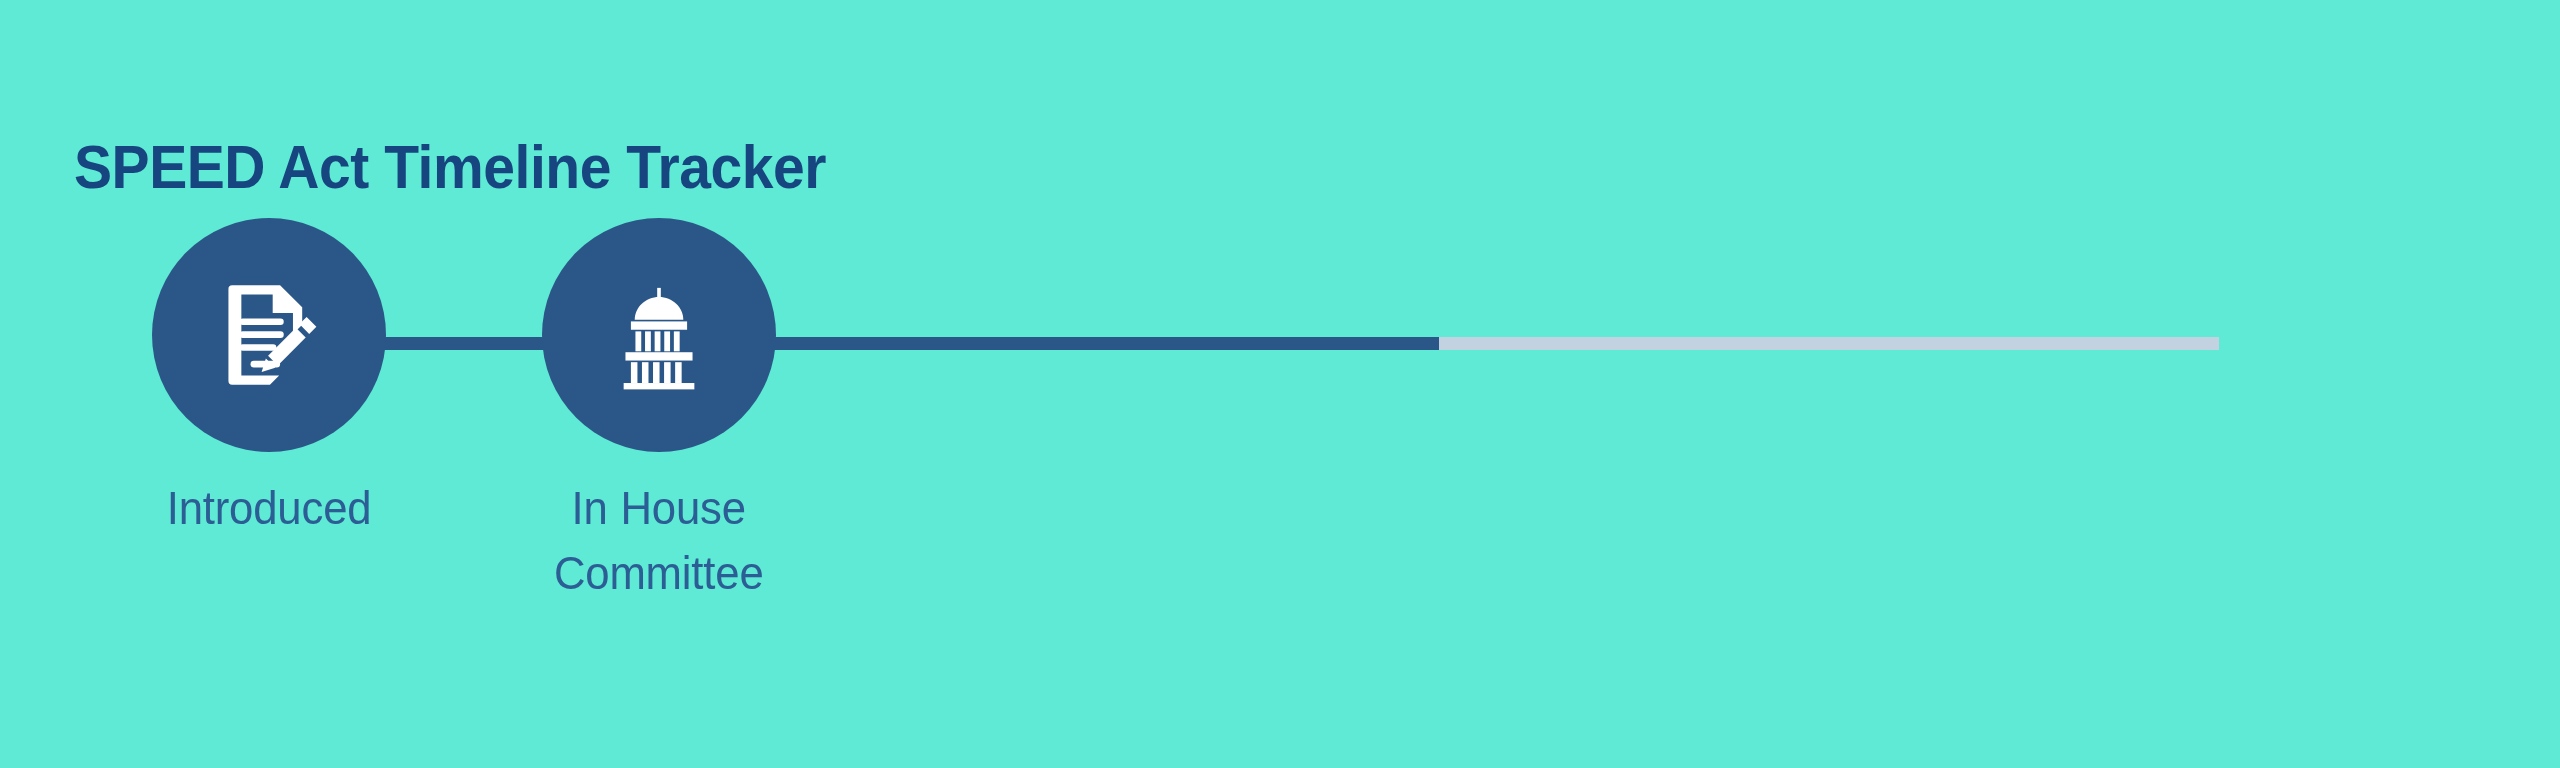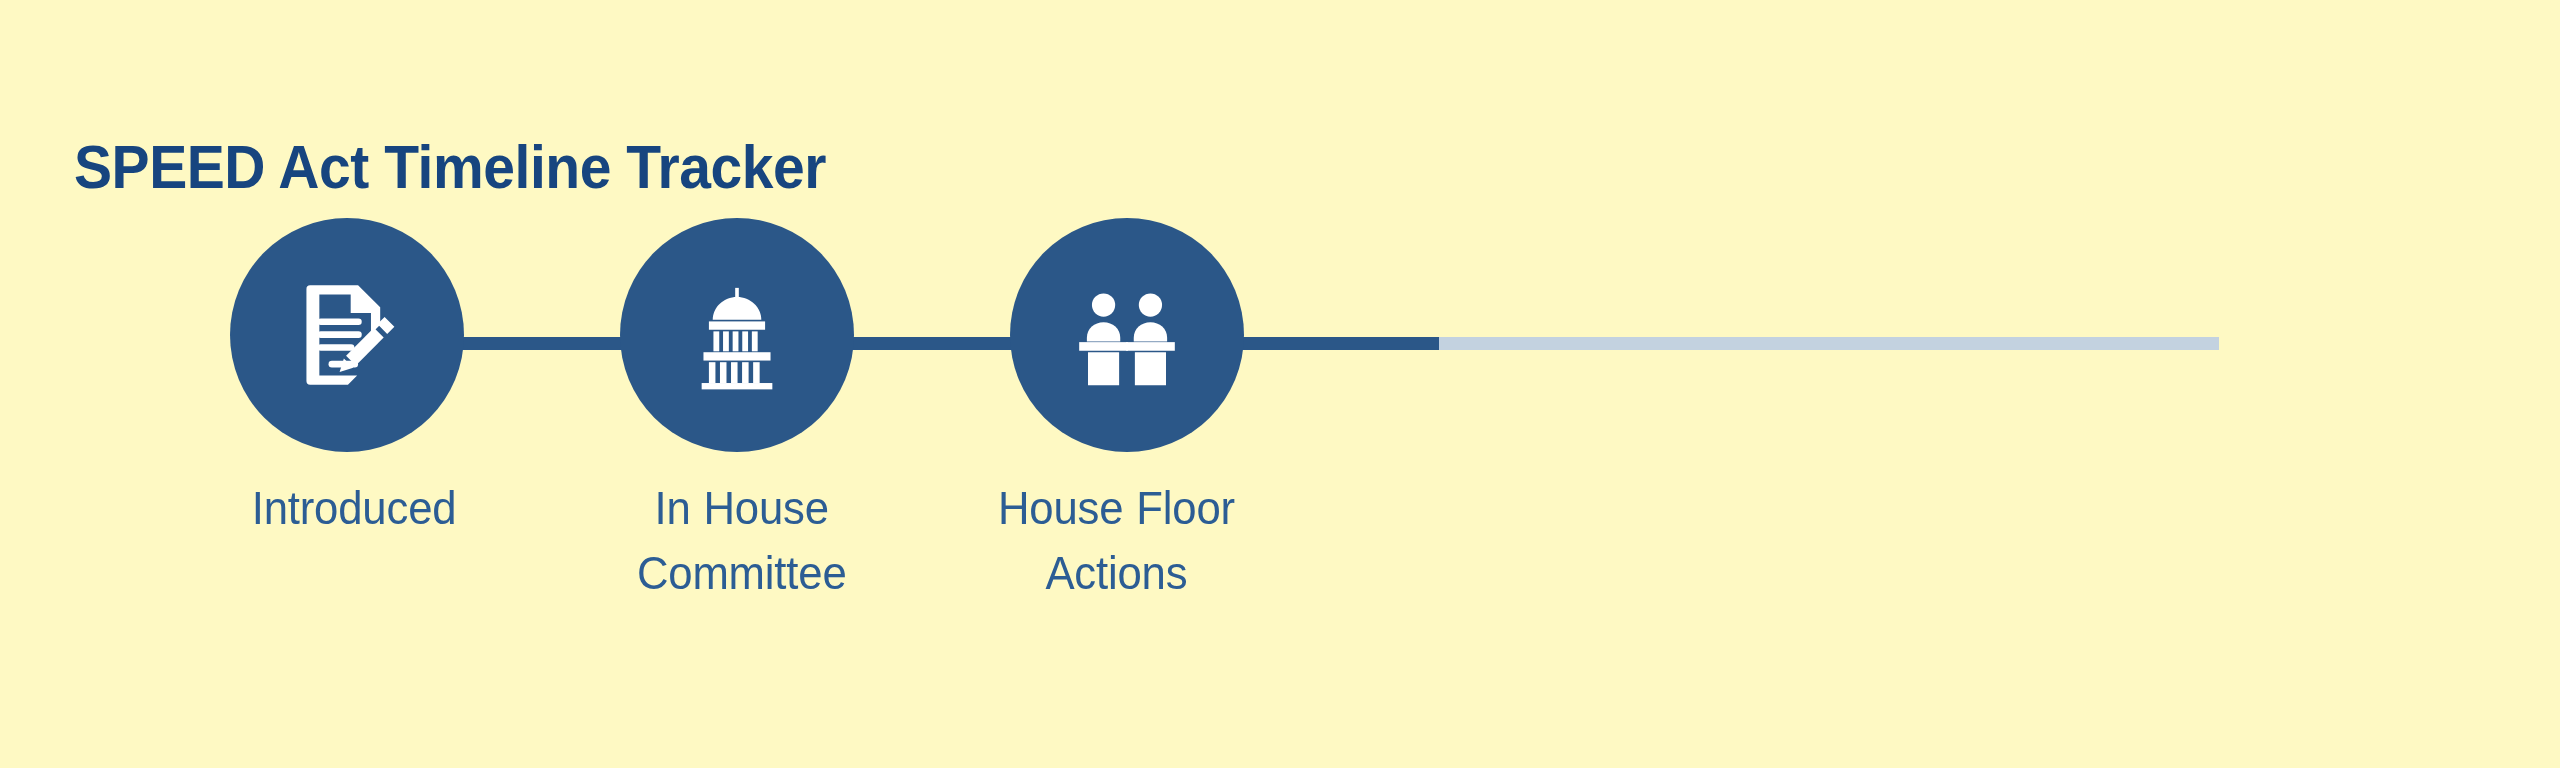--- a/index.html
+++ b/index.html
@@ -12,21 +12,21 @@
     height: 768px;
     overflow: hidden;
     font-family: "Liberation Sans", "DejaVu Sans", sans-serif;
     -webkit-font-smoothing: antialiased;
   }
 
   #page {
     position: relative;
     width: 2560px;
     height: 768px;
-    background: #fef9c3;
+    background: #5eead4;
   }
 
   
   #page-title {
     position: absolute;
     left: 74px;
     top: 92px;
     font-size: 62px;
     font-weight: 700;
     color: #17457f;
@@ -53,21 +53,21 @@
     width: 2340px;
     height: 480px;
   }
 
   .step {
     position: relative;
     width: 390px;
     flex: 0 0 390px;
     display: flex;
     flex-direction: column;
-    align-items: flex-end;
+    align-items: center;
   }
 
   
   .connector {
     position: absolute;
     top: 119px;
     height: 13px;
     z-index: 0;
   }
   .connector.done { background: #2b5788; }
@@ -167,39 +167,19 @@
               <rect x="12.5" y="58.5" width="39" height="3.5"></rect>
             </svg>
           </span>
         </div>
         <div class="step-label">
           <span>In House</span>
           <span class="l2">Committee</span>
         </div>
       </div>
 
-      <div class="step">
-        <div class="node done">
-          <span>
-            <svg width="120" height="120" viewBox="0 0 64 64" aria-hidden="true">
-              <circle cx="19.5" cy="16" r="6.2"></circle>
-              <path d="M10.6 33.5c0-4.9 4-8.3 8.9-8.3s8.9 3.4 8.9 8.3v2H10.6v-2z"></path>
-              <rect x="6.5" y="35.8" width="26" height="4.6"></rect>
-              <rect x="11.2" y="41.2" width="16.6" height="17.6"></rect>
-              <circle cx="44.5" cy="16" r="6.2"></circle>
-              <path d="M35.6 33.5c0-4.9 4-8.3 8.9-8.3s8.9 3.4 8.9 8.3v2H35.6v-2z"></path>
-              <rect x="31.5" y="35.8" width="26" height="4.6"></rect>
-              <rect x="36.2" y="41.2" width="16.6" height="17.6"></rect>
-            </svg>
-          </span>
-        </div>
-        <div class="step-label">
-          <span>House Floor</span>
-          <span class="l2">Actions</span>
-        </div>
-      </div>
 
 
 
 
     </div>
   </div>
 </div>
 
 </body></html>

